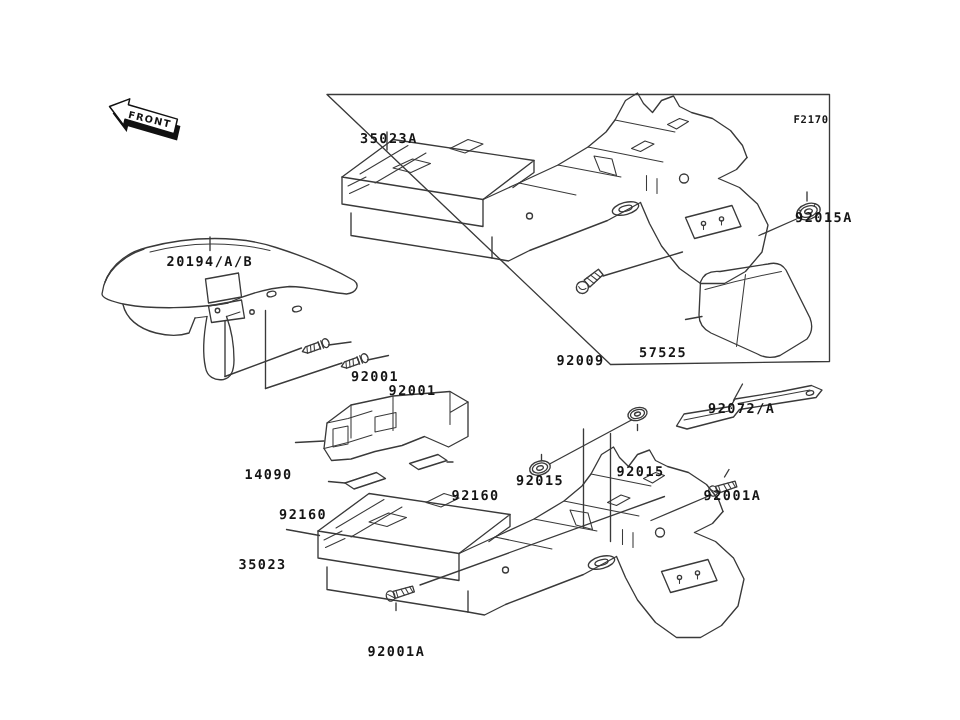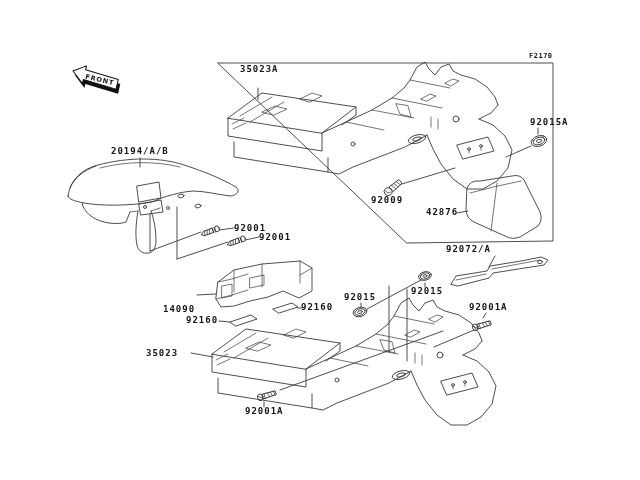--- a/index.html
+++ b/index.html
@@ -6,21 +6,21 @@
   #page{position:relative;width:640px;height:480px;background:var(--background,#fff);overflow:hidden;
         font-family:"DejaVu Sans Mono", monospace;}
   #art{position:absolute;left:0;top:0;}
   #art *{fill:none;stroke:var(--line,#3a3a3a);stroke-width:.9;stroke-linecap:round;stroke-linejoin:round;}
   #art .thin{stroke-width:.7;}
   #art .fillk{fill:#111;stroke:none;}
   #art .fillw{fill:#fff;stroke:#111;stroke-width:1;}
   #art text{stroke:none;fill:#111;font-family:"DejaVu Sans", sans-serif;font-weight:700;
             font-size:6.5px;letter-spacing:.9px;}
   .lbl{position:absolute;font:700 9px "DejaVu Sans Mono", monospace;letter-spacing:1px;
-       color:var(--label-text,#151515);white-space:nowrap;}
+       color:var(--label-text,#151515);white-space:nowrap;margin-top:24px;}
   .figcode{font-size:7px;letter-spacing:.5px;}
 </style>
 </head>
 <body>
 
 <div id="page">
 
   <svg id="art" width="640" height="480" viewBox="0 0 640 480">
 
     <polygon points="218,63 553,63 553,241 407,243"></polygon>
@@ -176,24 +176,24 @@
       <path d="M191,353 L213,357"></path>
     </g>
   </svg>
 
   <div class="lbl figcode" style="left:529px;top:52px">F2170</div>
   <div class="lbl" style="left:240px;top:64px">35023A</div>
   <div class="lbl" style="left:530px;top:117px">92015A</div>
   <div class="lbl" style="left:111px;top:146px">20194/A/B</div>
   <div class="lbl" style="left:234px;top:223px">92001</div>
   <div class="lbl" style="left:259px;top:232px">92001</div>
-  <div class="lbl" style="left:371px;top:195px">92009</div>
-  <div class="lbl" style="left:426px;top:207px">42876</div>
-  <div class="lbl" style="left:446px;top:244px">92072/A</div>
+  <div class="lbl" style="left:371px;top:212px">92009</div>
+  <div class="lbl" style="left:426px;top:207px">57525</div>
+  <div class="lbl" style="left:472px;top:244px">92072/A</div>
   <div class="lbl" style="left:344px;top:292px">92015</div>
   <div class="lbl" style="left:411px;top:286px">92015</div>
   <div class="lbl" style="left:469px;top:302px">92001A</div>
-  <div class="lbl" style="left:163px;top:304px">14090</div>
+  <div class="lbl" style="left:163px;top:288px">14090</div>
   <div class="lbl" style="left:186px;top:315px">92160</div>
   <div class="lbl" style="left:301px;top:302px">92160</div>
-  <div class="lbl" style="left:146px;top:348px">35023</div>
+  <div class="lbl" style="left:159px;top:348px">35023</div>
   <div class="lbl" style="left:245px;top:406px">92001A</div>
 </div>
 
 </body></html>

